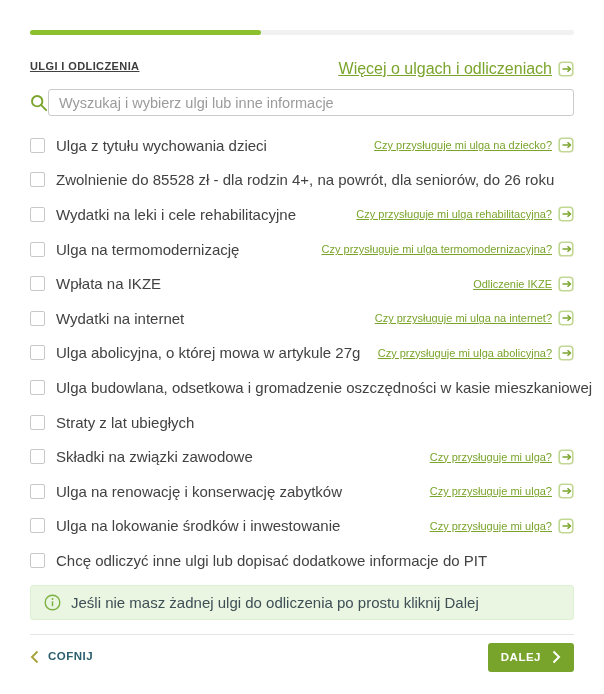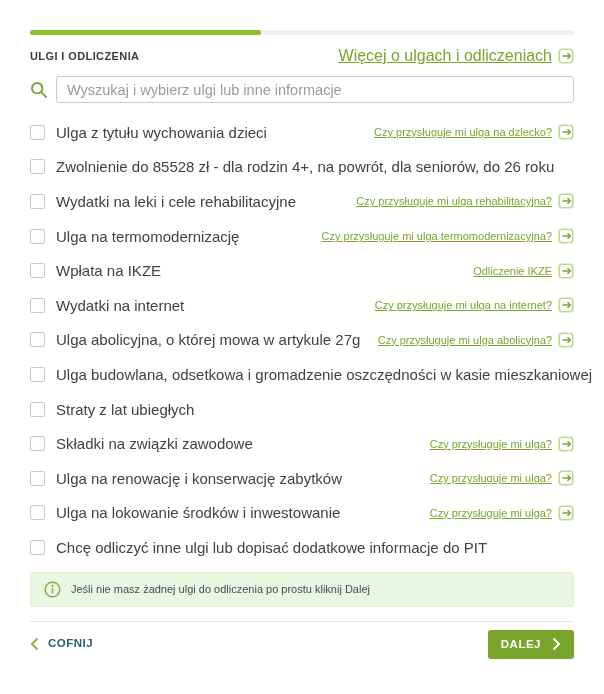--- a/index.html
+++ b/index.html
@@ -34,24 +34,25 @@
   }
   .progress-fill{
     height:5px;
     width:42.5%;
     background:var(--progress);
     border-radius:3px;
   }
 
   
   .header-row{
-    margin-top:12px;
+    margin-top:25px;
     display:flex;
     justify-content:space-between;
-    align-items:center;
+    align-items:flex-start;
+    text-decoration:underline;
   }
   .page-title{
     font-size:11px;
     font-weight:bold;
     letter-spacing:.4px;
     color:#3C3C3C;
   }
   .more-link{
     display:flex;
     align-items:center;
@@ -61,21 +62,20 @@
     cursor:pointer;
     text-decoration:none;
   }
   .more-link .link-text{ text-decoration:underline; }
 
   
   .search-row{
     margin-top:11px;
     display:flex;
     align-items:center;
-    gap:8px;
   }
   .search-input{
     flex:1;
     height:27px;
     border:1px solid var(--border-gray);
     border-radius:3px;
     padding:0 10px;
     font-size:14.5px;
     font-family:"Liberation Sans", sans-serif;
     color:var(--text-main);
@@ -124,21 +124,21 @@
     height:35px;
     background:var(--banner-bg);
     border:1px solid #DEF0D2;
     border-radius:3px;
     display:flex;
     align-items:center;
     gap:10px;
     padding:0 13px;
   }
   .info-banner-text{
-    font-size:11px;
+    font-size:15px;
     color:#3E4F55;
   }
 
   
   .divider{
     margin-top:14px;
     border-top:1px solid #E4E4E4;
   }
   .footer-row{
     margin-top:8px;

